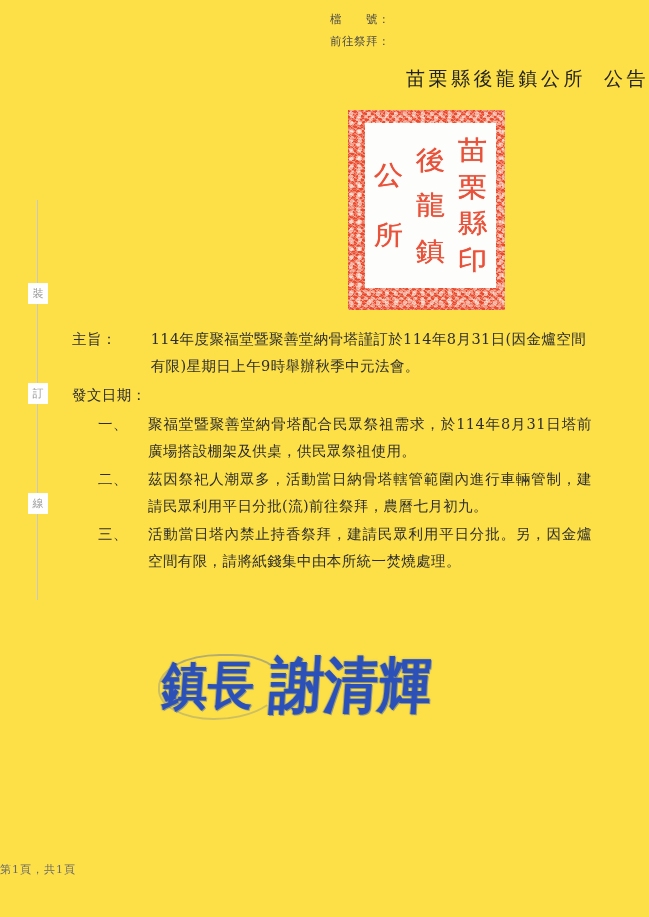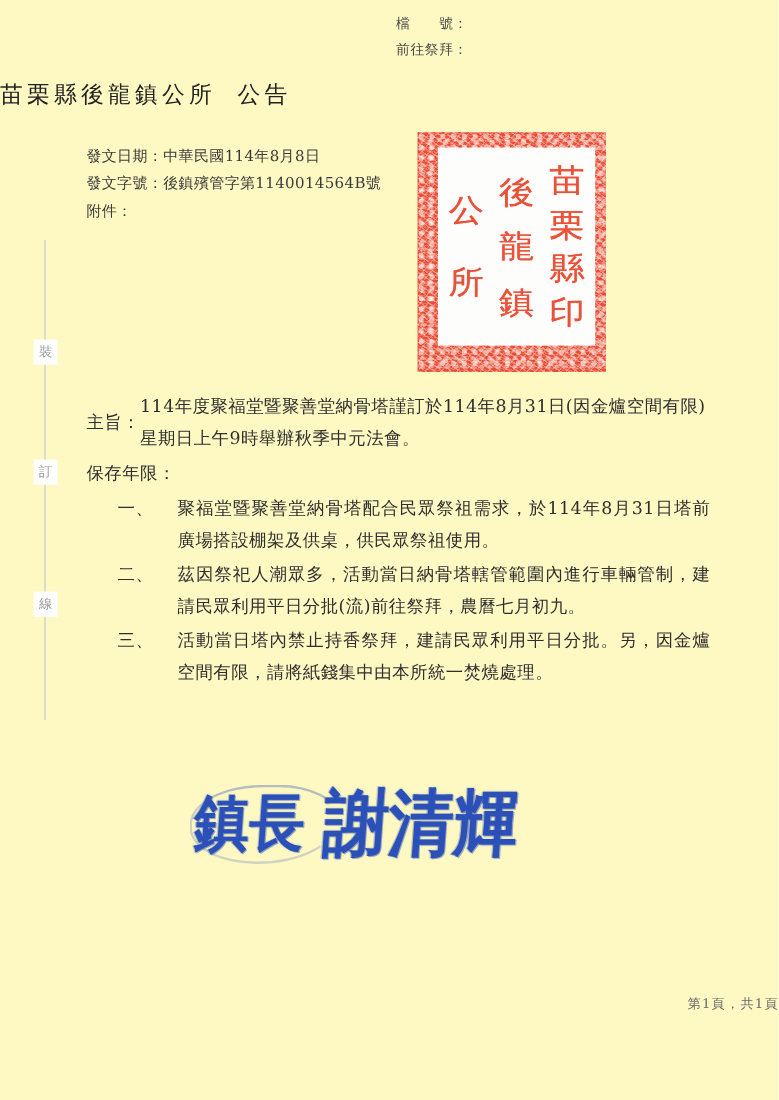--- a/index.html
+++ b/index.html
@@ -12,21 +12,21 @@
     height: 917px;
     position: relative;
     overflow: hidden;
     font-family: "DejaVu Serif", "Liberation Serif", serif;
     color: #2a2a2a;
   }
 
   .page {
     position: absolute;
     inset: 0;
-    background: #fef9c3;
+    background: #fde047;
   }
 
   
   .header-fields {
     position: absolute;
     left: 330px;
     top: 12px;
     font-size: 11.5px;
     letter-spacing: 0.5px;
     color: #4a4a4a;
@@ -35,21 +35,21 @@
     margin-bottom: 7px;
     white-space: nowrap;
   }
 
   
   .doc-title {
     position: absolute;
     left: 0;
     right: 0;
     top: 66px;
-    text-align: left;
+    text-align: right;
     font-size: 19px;
     letter-spacing: 3.5px;
     color: #222;
     font-family: "DejaVu Serif", "Liberation Serif", serif;
   }
   .doc-title .title-gap { display: inline-block; width: 18px; }
 
   
   .meta {
     position: absolute;
@@ -153,21 +153,22 @@
     left: 72px;
     top: 326px;
     width: 520px;
     font-size: 14.5px;
     line-height: 27px;
     color: #2e2e2e;
     letter-spacing: 0.4px;
   }
   .subject {
     display: flex;
-    align-items: center;
+    align-items: flex-start;
+    gap: 34px;
   }
   .subject-label { white-space: nowrap; }
   .subject-text { flex: 1; }
 
   .section-label {
     margin-top: 2px;
   }
 
   .items {
     margin-top: 2px;
@@ -225,46 +226,41 @@
     border-top-color: rgba(43,80,184,0.35);
     border-right-color: transparent;
     pointer-events: none;
   }
 
   
   .footer {
     position: absolute;
     left: 0;
     right: 0;
-    top: 829px;
-    text-align: right;
+    top: 862px;
+    text-align: left;
     font-size: 11px;
     color: #6a6a6a;
     letter-spacing: 1px;
   }
 </style>
 </head>
 <body>
 
 <div class="page">
 
   <div class="header-fields">
     <div>檔　　號：</div>
     <div>前往祭拜：</div>
   </div>
 
   <div class="doc-title">
     <span>苗栗縣後龍鎮公所</span><span class="title-gap"></span><span>公告</span>
   </div>
 
-  <div class="meta">
-    <div>發文日期：中華民國114年8月8日</div>
-    <div>發文字號：後鎮殯管字第1140014564B號</div>
-    <div>附件：</div>
-  </div>
 
   <div class="seal">
     <div class="seal-outer"></div>
     <div class="seal-noise"></div>
     <div class="seal-inner">
       <div class="seal-chars">
         <div class="seal-col">
           <span class="seal-char">苗</span>
           <span class="seal-char">栗</span>
           <span class="seal-char">縣</span>
@@ -288,21 +284,21 @@
   <div class="binding-mark bm-2">訂</div>
   <div class="binding-mark bm-3">線</div>
 
   <div class="body-area">
 
     <div class="subject">
       <span class="subject-label">主旨：</span>
       <span class="subject-text">114年度聚福堂暨聚善堂納骨塔謹訂於114年8月31日(因金爐空間有限)星期日上午9時舉辦秋季中元法會。</span>
     </div>
 
-    <div class="section-label">保存年限：</div>
+    <div class="section-label">發文日期：</div>
 
     <div class="items">
       <div class="item">
         <span class="item-num">一、</span>
         <span class="item-text">聚福堂暨聚善堂納骨塔配合民眾祭祖需求，於114年8月31日塔前廣場搭設棚架及供桌，供民眾祭祖使用。</span>
       </div>
       <div class="item">
         <span class="item-num">二、</span>
         <span class="item-text">茲因祭祀人潮眾多，活動當日納骨塔轄管範圍內進行車輛管制，建請民眾利用平日分批(流)前往祭拜，農曆七月初九。</span>
       </div>

